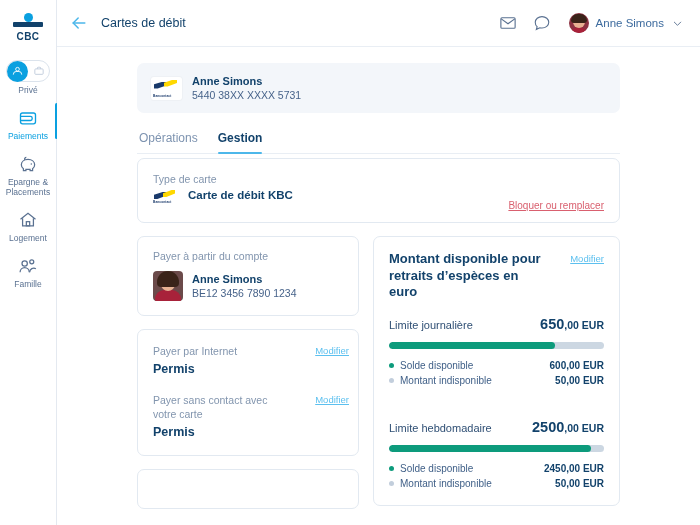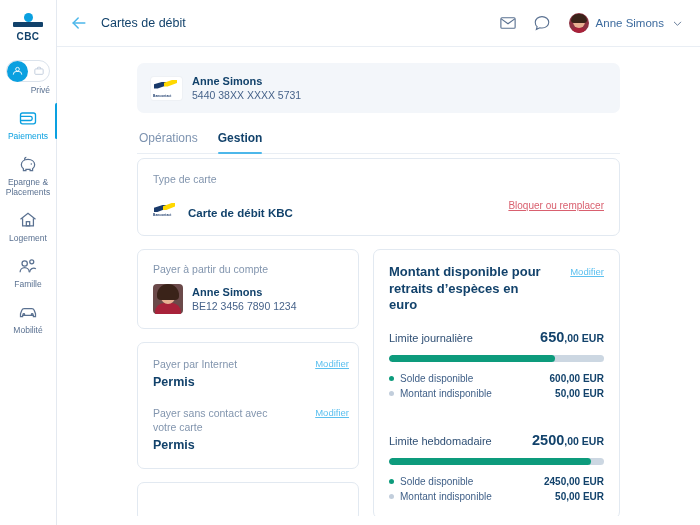--- a/index.html
+++ b/index.html
@@ -46,21 +46,21 @@
   .nav-item {
     width: 57px; padding: 9px 0 4px 0;
     display: flex; flex-direction: column; align-items: center;
     position: relative; cursor: pointer;
   }
   .nav-item .ico { width: 22px; height: 20px; display: block; }
   .nav-item.selected::after {
     content: ""; position: absolute; right: -1px; top: 4px;
     width: 3px; height: 36px; background: #0aa0e0; border-radius: 2px;
   }
-  .priv-block { display: flex; flex-direction: column; align-items: flex-end;
+  .priv-block { display: flex; flex-direction: column; align-items: center;
                 padding-bottom: 4px; }
 
   
   .main { flex: 1; height: 516px; position: relative; background: #fff; overflow: hidden; }
 
   .topbar {
     height: 47px; display: flex; align-items: center;
     padding: 0 17px 0 12px; border-bottom: 1px solid #e9eef4;
   }
   .back-arrow { width: 20px; height: 20px; cursor: pointer; flex: 0 0 20px; }
@@ -110,21 +110,21 @@
   .tab { font-size: 12px; color: #7d93b0; padding-bottom: 8px; cursor: pointer;
          position: relative; }
   .tab.active { color: #12426b; font-weight: bold; }
   .tab.active::after { content: ""; position: absolute; left: 0; right: 0; bottom: -1px;
                        height: 2.5px; background: #4cb7ea; border-radius: 2px; }
 
   .panel { border: 1px solid #e2e9f1; border-radius: 7px; background: #fff; }
 
   .type-card { padding: 14px 15px 16px 15px; margin-bottom: 13px; position: relative; }
   .muted-label { font-size: 10.5px; color: #8295ae; }
-  .type-row { display: flex; align-items: flex-end; margin-top: 17px; }
+  .type-row { display: flex; align-items: flex-start; margin-top: 4px; }
   .type-name { font-size: 11.5px; color: #12426b; font-weight: bold; }
   .link-red {
     position: absolute; right: 15px; top: 41px;
     font-size: 10px; color: #d9606f; text-decoration: underline; cursor: pointer;
   }
 
   .columns { display: flex; gap: 14px; align-items: flex-start; }
   .col-left { width: 222px; flex: 0 0 222px; }
   .col-right { flex: 1; }
 
@@ -239,28 +239,20 @@
     <div class="nav-item">
       <svg class="ico" viewBox="0 0 24 24" fill="none" stroke="#5a7191" stroke-width="1.5">
         <circle cx="8" cy="9" r="3.2"></circle>
           <path d="M2.5 19.5a5.5 5.5 0 0 1 11 0"></path>
         <circle cx="16.5" cy="7" r="2.4"></circle>
           <path d="M14 19.5a5 5 0 0 1 7.5-4.3"></path>
       </svg>
       <div class="nav-label">Famille</div>
     </div>
 
-    <div class="nav-item">
-      <svg class="ico" viewBox="0 0 24 24" fill="none" stroke="#5a7191" stroke-width="1.5">
-        <path d="M3 14l1.6-4.2A3 3 0 0 1 7.4 8h9.2a3 3 0 0 1 2.8 1.8L21 14v3.5h-2.5V16h-13v1.5H3z"></path>
-        <circle cx="7" cy="15" r="1"></circle>
-          <circle cx="17" cy="15" r="1"></circle>
-      </svg>
-      <div class="nav-label">Mobilité</div>
-    </div>
 
   </div>
 
   <div class="main">
 
     <div class="topbar">
       <svg class="back-arrow" viewBox="0 0 24 24" fill="none" stroke="#4cb7ea" stroke-width="1.8" stroke-linecap="round" stroke-linejoin="round">
         <path d="M19 12H5"></path>
           <path d="M11 6l-6 6 6 6"></path>
       </svg>

